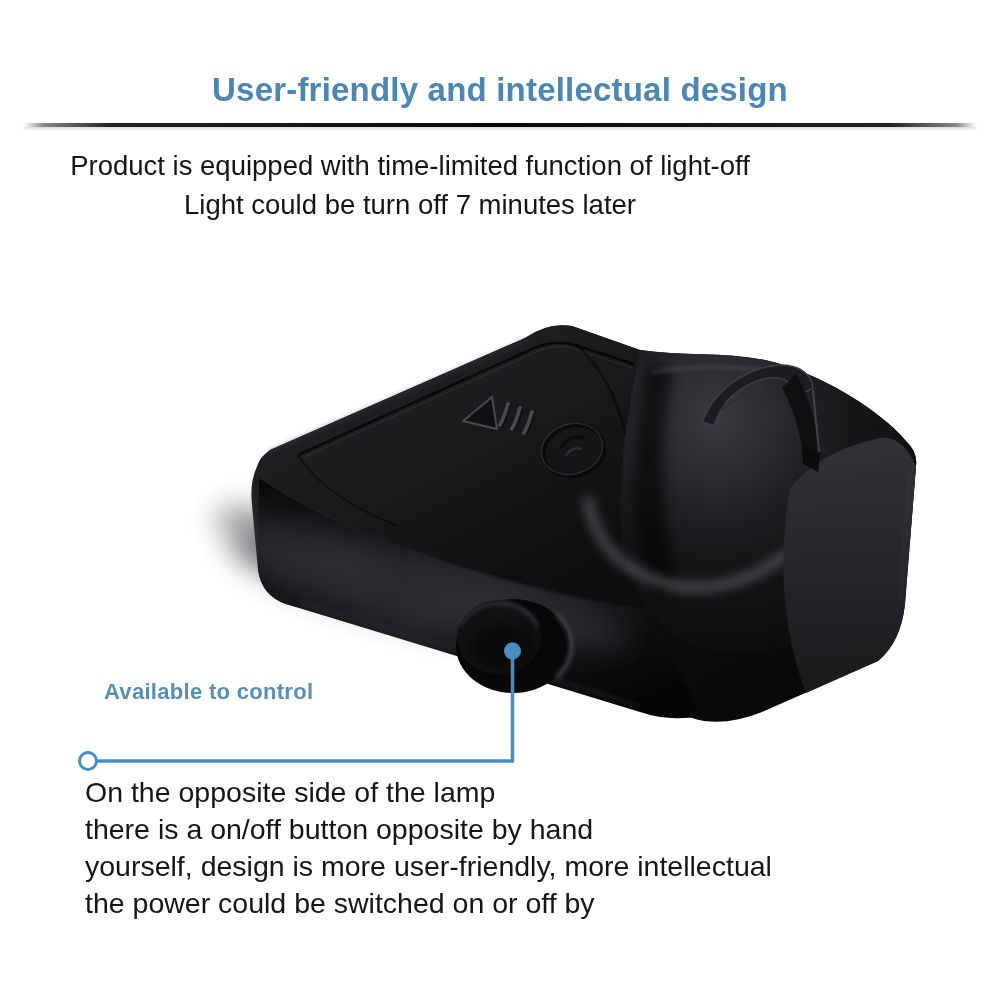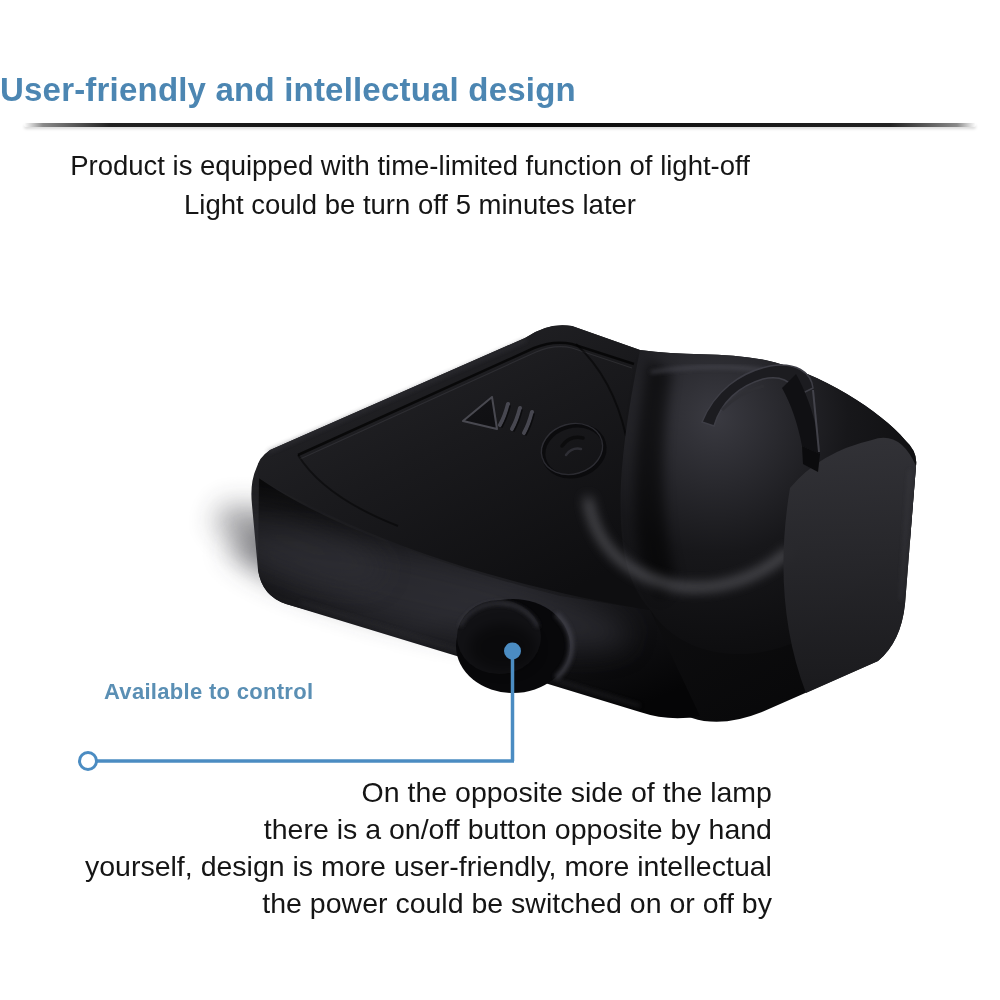--- a/index.html
+++ b/index.html
@@ -3,21 +3,21 @@
 <meta charset="utf-8">
 <style>
   html,body{margin:0;padding:0;background:#ffffff;}
   .canvas{
     position:relative;width:1000px;height:1000px;margin:0 auto;
     background:#ffffff;overflow:hidden;
     font-family:"Liberation Sans","DejaVu Sans",sans-serif;
   }
   .title{
     position:absolute;top:70px;left:0;width:1000px;margin:0;
-    text-align:left;font-size:33px;font-weight:bold;line-height:40px;
+    text-align:center;font-size:33px;font-weight:bold;line-height:40px;
     color:#4c86b2;letter-spacing:0.2px;
   }
   .divider{
     position:absolute;top:123px;left:24px;right:24px;height:4px;border-radius:2px;
     background:linear-gradient(to right,
       rgba(255,255,255,0) 0%, #8a8a8a 2%, #222222 9%,
       #070707 50%, #222222 91%, #8a8a8a 98%, rgba(255,255,255,0) 100%);
     box-shadow:0 2px 3px rgba(0,0,0,0.15);
   }
   .intro{
@@ -27,34 +27,34 @@
   .intro.l1{top:146px;}
   .intro.l2{top:185px;}
   .photo{position:absolute;left:0;top:0;width:1000px;height:1000px;}
   .callout-text{
     position:absolute;left:104px;top:672px;margin:0;
     font-size:22px;font-weight:bold;line-height:40px;color:#5a8fb4;
     letter-spacing:0.3px;white-space:nowrap;
   }
   .desc{
     position:absolute;left:85px;top:774px;margin:0;
-    font-size:28.5px;line-height:37px;color:#151515;white-space:nowrap;text-align:right;
+    font-size:28.5px;line-height:37px;color:#151515;white-space:nowrap;
   }
 </style>
 </head>
 <body>
 
 <div class="canvas">
 
   <h1 class="title">User-friendly and intellectual design</h1>
 
   <div class="divider"></div>
 
   <p class="intro l1">Product is equipped with time-limited function of light-off</p>
-  <p class="intro l2">Light could be turn off 5 minutes later</p>
+  <p class="intro l2">Light could be turn off 7 minutes later</p>
 
   <svg class="photo" viewBox="0 0 1000 1000" aria-hidden="true">
     <defs>
       <linearGradient id="bodyGrad" x1="0" y1="0" x2="1" y2="1">
         <stop offset="0" stop-color="#2b2b2f"></stop>
         <stop offset="0.45" stop-color="#121214"></stop>
         <stop offset="1" stop-color="#060607"></stop>
       </linearGradient>
       <linearGradient id="topGrad" x1="0" y1="0" x2="0.7" y2="1">
         <stop offset="0" stop-color="#28282c"></stop>

